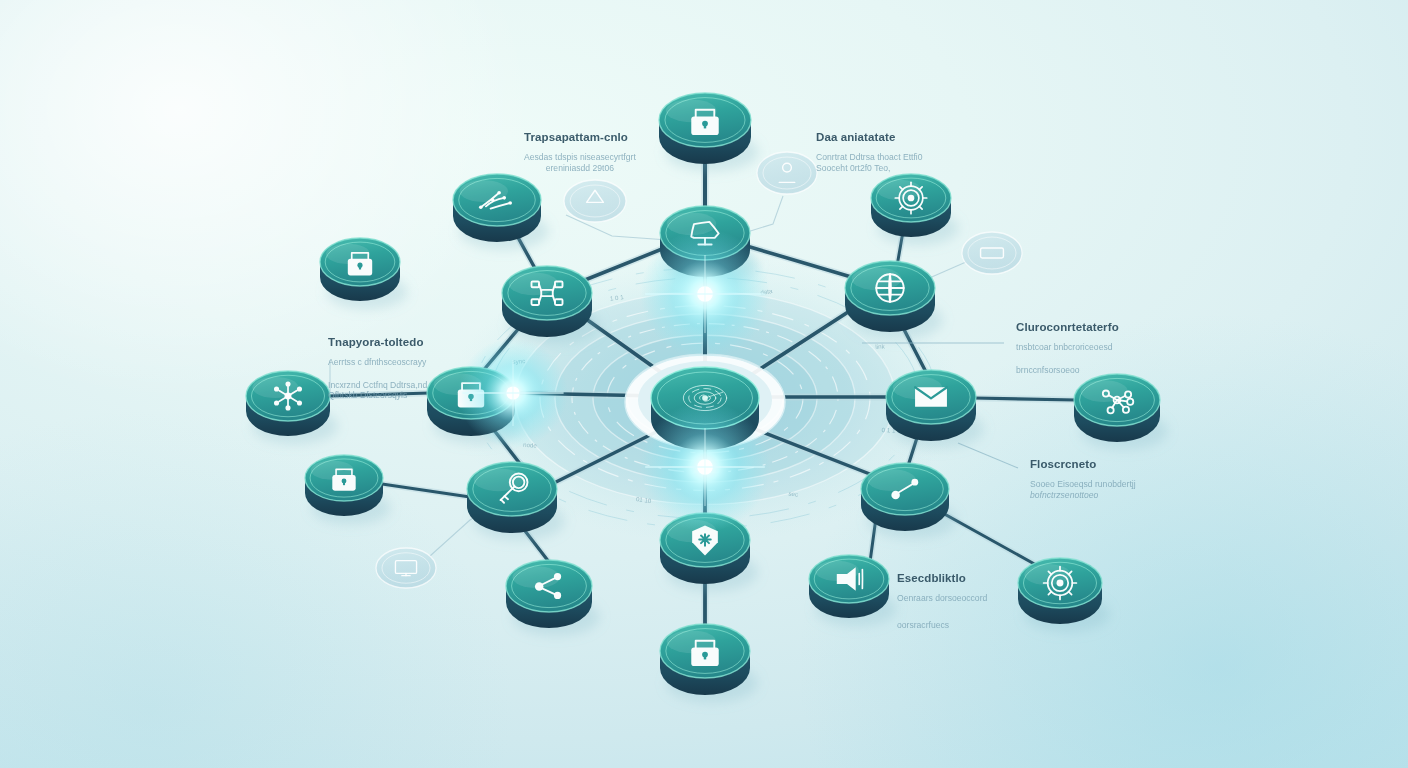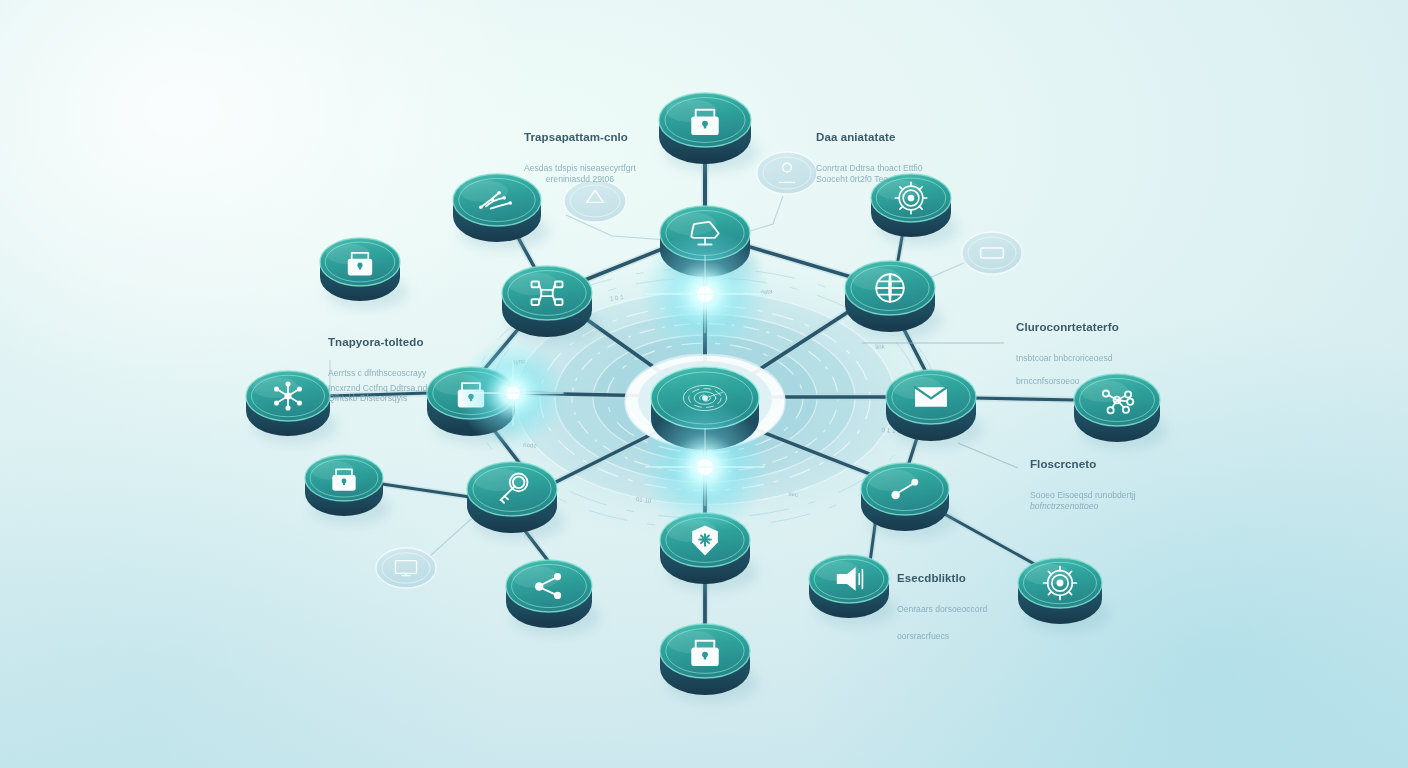--- a/index.html
+++ b/index.html
@@ -29,21 +29,21 @@
 
   
   .label { position:absolute; }
   .label .ttl {
     font-size:11.5px; font-weight:700; color:#2e4f60;
     letter-spacing:.1px; white-space:nowrap; line-height:13px;
     filter:blur(.42px); opacity:.93;
   }
   .label .sub {
     font-size:8.6px; color:#7ba3b4; line-height:10.5px;
-    white-space:nowrap; filter:blur(.62px); opacity:.82; margin-top:19px;
+    white-space:nowrap; filter:blur(.62px); opacity:.82; margin-top:8px;
   }
 
   
   .hit { position:absolute; border-radius:50%; }
 </style>
 </head>
 <body>
 
 <div id="stage">
   <div class="vig tl"></div>
@@ -554,21 +554,21 @@
         <div class="sub" style="margin-top: 0px; text-align: center;">ereniniasdd 29t06</div>
       </div>
       <div class="label" style="left: 816px; top: 131px;">
         <div class="ttl">Daa aniatatate</div>
         <div class="sub">Conrtrat Ddtrsa thoact Ettfi0</div>
         <div class="sub" style="margin-top: 0px;">Sooceht 0rt2f0 Teo,</div>
       </div>
       <div class="label" style="left: 328px; top: 336px;">
         <div class="ttl">Tnapyora-toltedo</div>
         <div class="sub">Aerrtss c dfnthsceoscrayy</div>
-        <div class="sub" style="margin-top: 4px;">Incxrznd Cctfnq Ddtrsa,nd</div>
+        <div class="sub" style="margin-top: 12px;">Incxrznd Cctfnq Ddtrsa,nd</div>
         <div class="sub" style="margin-top: 0px;">Qfhtskb Dfsteorsqyis</div>
       </div>
       <div class="label" style="left: 1016px; top: 321px;">
         <div class="ttl">Cluroconrtetaterfo</div>
         <div class="sub">tnsbtcoar bnbcroriceoesd</div>
         <div class="sub" style="margin-top: 12px;">brnccnfsorsoeoo</div>
       </div>
       <div class="label" style="left: 1030px; top: 458px;">
         <div class="ttl">Floscrcneto</div>
         <div class="sub">Sooeo Eisoeqsd runobdertjj</div>

